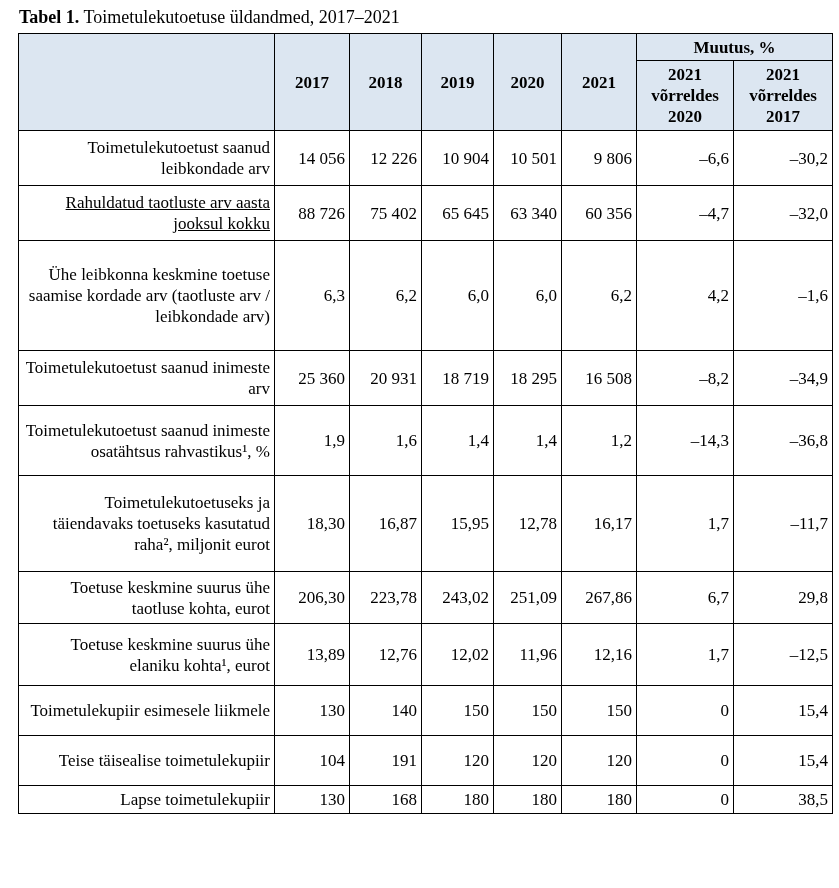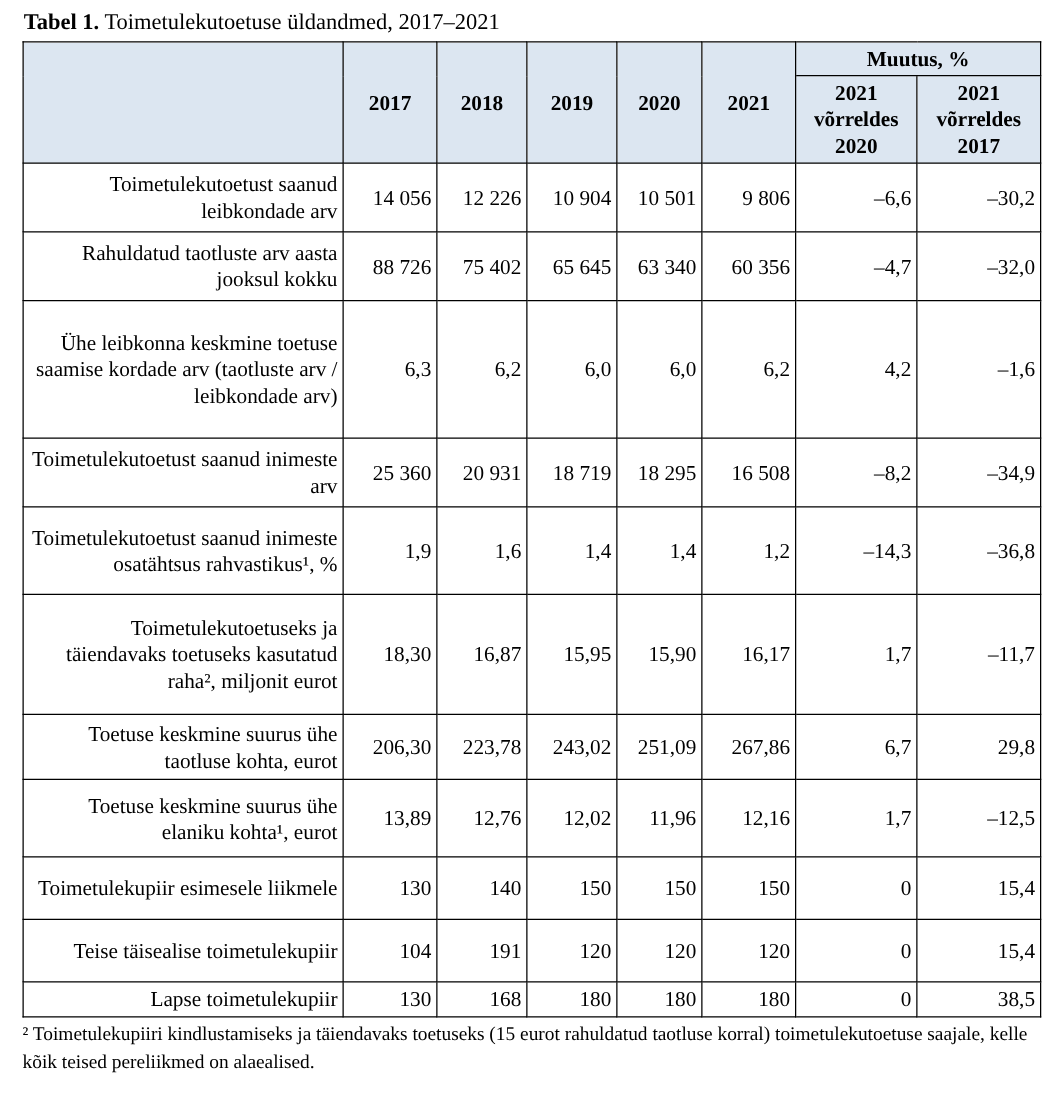--- a/index.html
+++ b/index.html
@@ -106,21 +106,21 @@
           <td class="lbl" style="height: 55px;">Toimetulekutoetust saanud leibkondade arv</td>
           <td class="val">14 056</td>
           <td class="val">12 226</td>
           <td class="val">10 904</td>
           <td class="val">10 501</td>
           <td class="val">9 806</td>
           <td class="chg">–6,6</td>
           <td class="chg">–30,2</td>
         </tr>
         <tr>
-          <td class="lbl" style="height: 55px;">Rahuldatud taotluste arv aasta jooksul kokku</td>
+          <td class="lbl" style="height: 55px; text-decoration: underline;">Rahuldatud taotluste arv aasta jooksul kokku</td>
           <td class="val">88 726</td>
           <td class="val">75 402</td>
           <td class="val">65 645</td>
           <td class="val">63 340</td>
           <td class="val">60 356</td>
           <td class="chg">–4,7</td>
           <td class="chg">–32,0</td>
         </tr>
         <tr>
           <td class="lbl" style="height: 110px;">Ühe leibkonna keskmine toetuse saamise kordade arv (taotluste arv / leibkondade arv)</td>
@@ -150,21 +150,21 @@
           <td class="val">1,4</td>
           <td class="val">1,2</td>
           <td class="chg">–14,3</td>
           <td class="chg">–36,8</td>
         </tr>
         <tr>
           <td class="lbl" style="height: 96px;">Toimetulekutoetuseks ja täiendavaks toetuseks kasutatud raha², miljonit eurot</td>
           <td class="val">18,30</td>
           <td class="val">16,87</td>
           <td class="val">15,95</td>
-          <td class="val">15,90</td>
+          <td class="val">12,78</td>
           <td class="val">16,17</td>
           <td class="chg">1,7</td>
           <td class="chg">–11,7</td>
         </tr>
         <tr>
           <td class="lbl" style="height: 52px;">Toetuse keskmine suurus ühe taotluse kohta, eurot</td>
           <td class="val">206,30</td>
           <td class="val">223,78</td>
           <td class="val">243,02</td>
           <td class="val">251,09</td>
@@ -209,16 +209,15 @@
           <td class="val">180</td>
           <td class="val">180</td>
           <td class="val">180</td>
           <td class="chg">0</td>
           <td class="chg">38,5</td>
         </tr>
       </tbody>
   </table>
 
   <div class="footnotes">
-    <p>² Toimetulekupiiri kindlustamiseks ja täiendavaks toetuseks (15 eurot rahuldatud taotluse korral) toimetulekutoetuse saajale, kelle kõik teised pereliikmed on alaealised.</p>
   </div>
 
 </div>
 
 </body></html>

